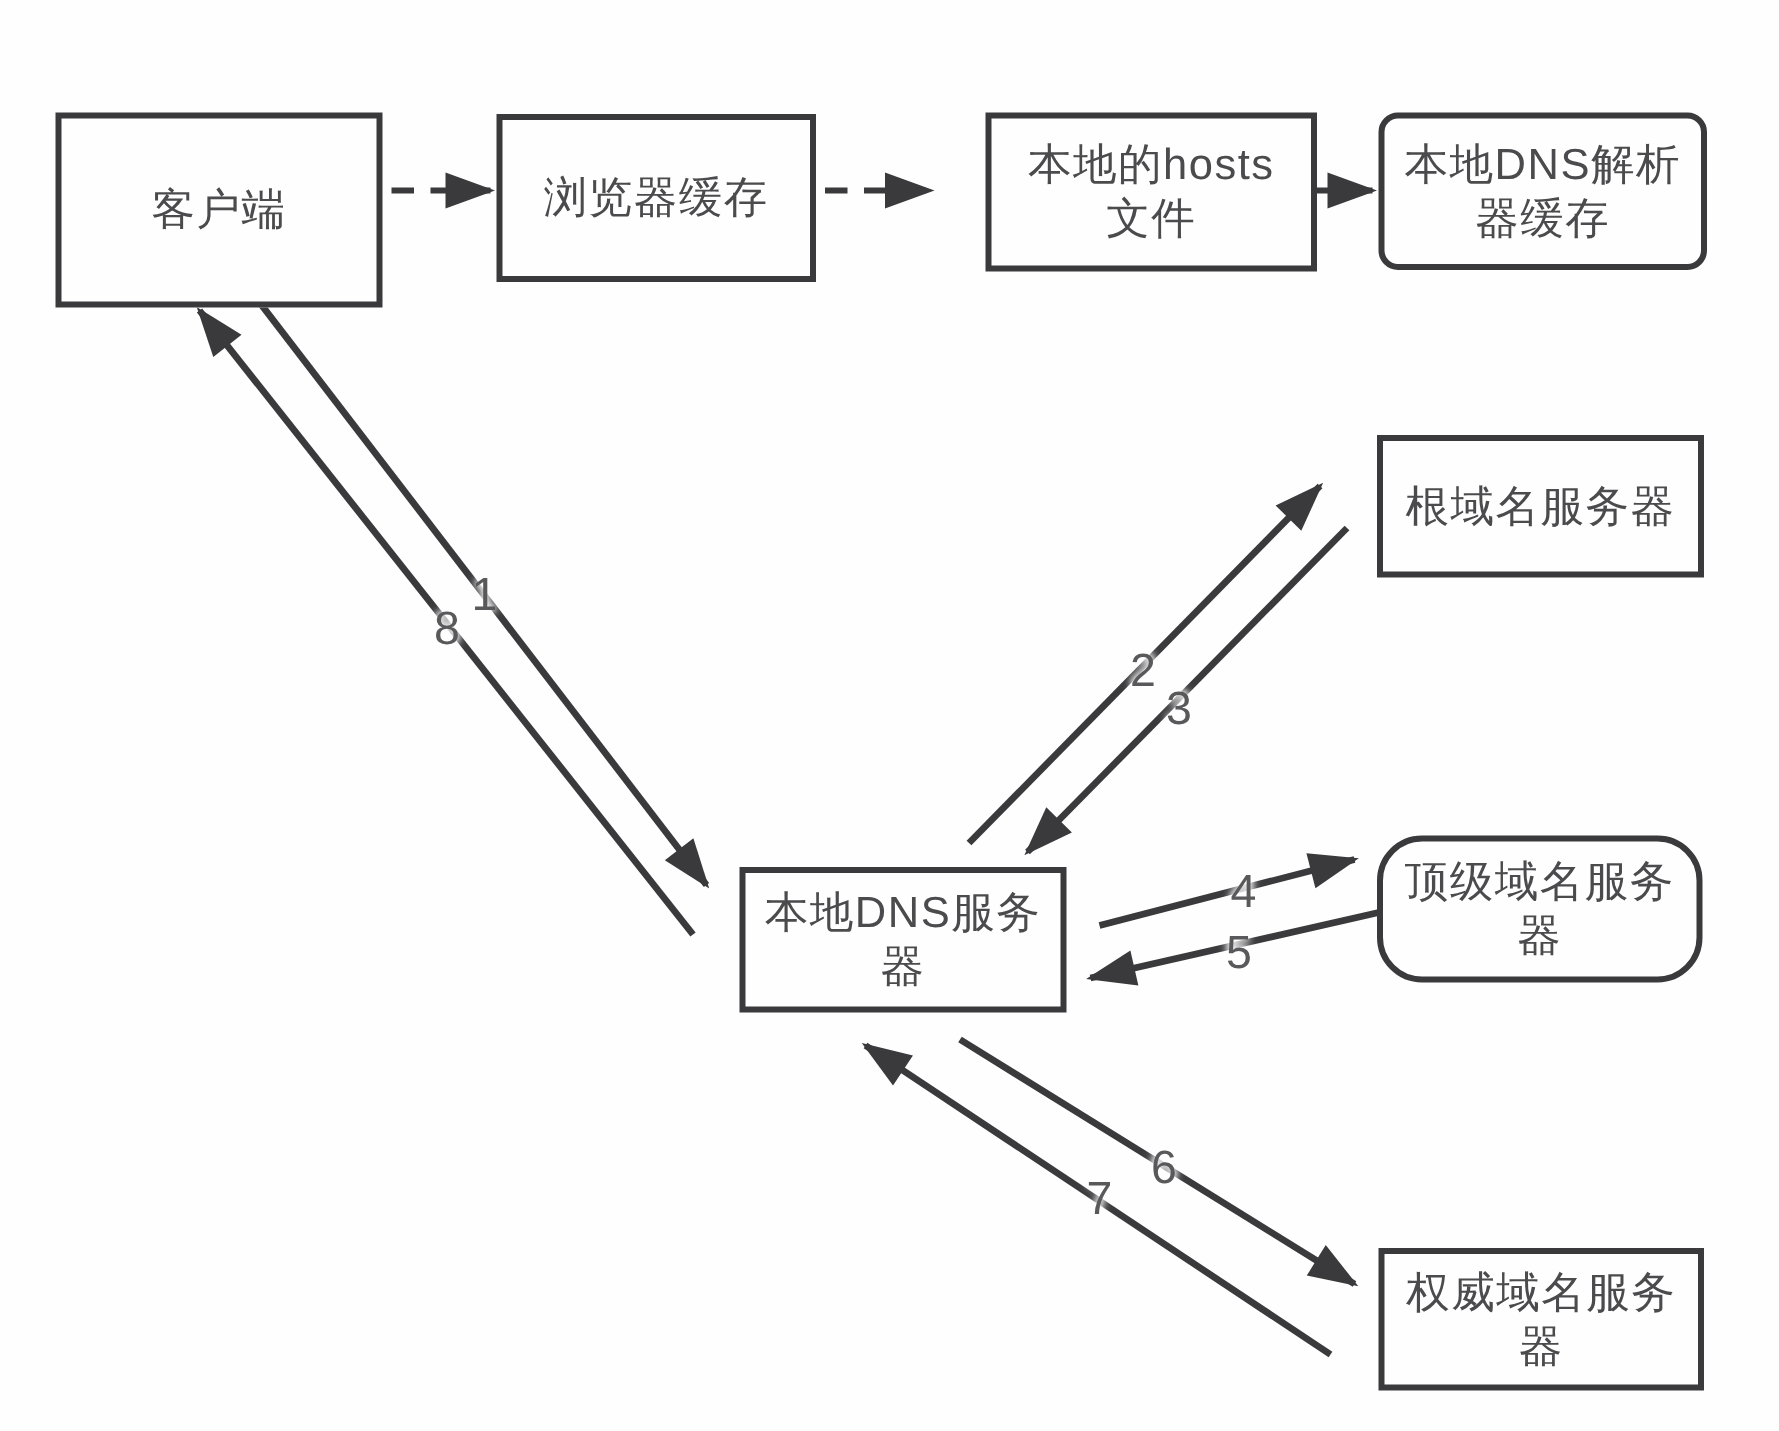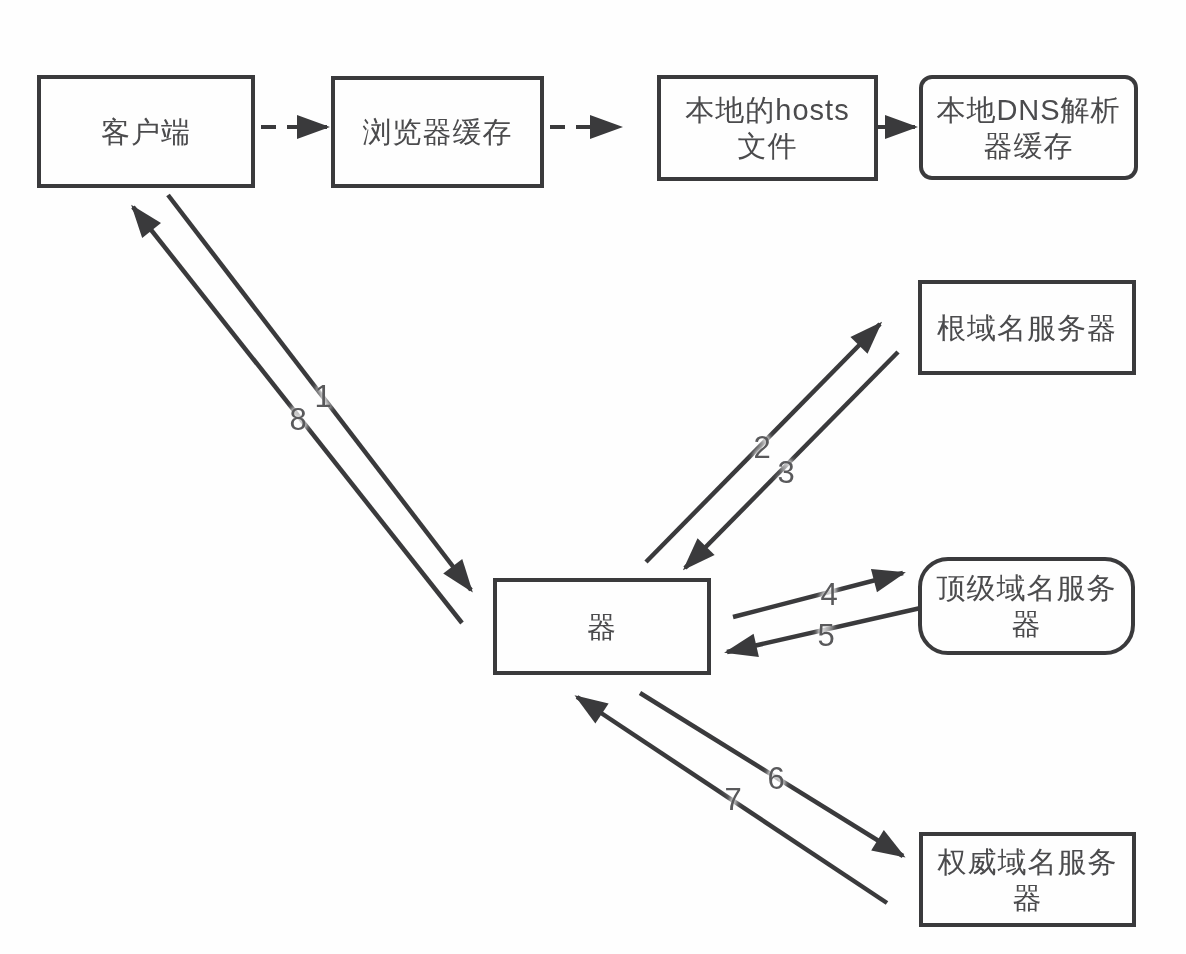--- a/index.html
+++ b/index.html
@@ -72,45 +72,46 @@
     <line class="solid-arrow" x1="646" y1="562" x2="880" y2="324" marker-end="url(#ah)"></line>
     <line class="solid-arrow" x1="898" y1="352" x2="685" y2="568" marker-end="url(#ah)"></line>
 
     <line class="solid-arrow" x1="733" y1="617" x2="903" y2="573" marker-end="url(#ah)"></line>
     <line class="solid-arrow" x1="925" y1="607" x2="727" y2="652" marker-end="url(#ah)"></line>
 
     <line class="solid-arrow" x1="640" y1="693" x2="903" y2="856" marker-end="url(#ah)"></line>
     <line class="solid-arrow" x1="887" y1="903" x2="577" y2="697" marker-end="url(#ah)"></line>
   </svg>
 
-  <div class="node" style="left:37px; top:75px; width:218px; height:113px;">
+  <div class="node" style="left:37px; top:75px; width:218px; height:130px;">
     <span>客户端</span>
     <span></span>
   </div>
 
   <div class="node" style="left:331px; top:76px; width:213px; height:112px;">
     <span>浏览器缓存</span>
     <span></span>
   </div>
 
   <div class="node" style="left:624px; top:75px; width:221px; height:106px;margin-left:33px;">
     <span>本地的hosts</span>
     <span>文件</span>
   </div>
 
   <div class="node" style="left:919px; top:75px; width:219px; height:105px;border-radius:13px;">
     <span>本地DNS解析</span>
     <span>器缓存</span>
   </div>
 
   <div class="node" style="left:493px; top:578px; width:218px; height:97px;">
+    <span>本地DNS服务</span>
     <span>器</span>
   </div>
 
-  <div class="node" style="left:918px; top:280px; width:218px; height:95px;">
+  <div class="node" style="left:918px; top:290px; width:218px; height:95px;">
     <span>根域名服务器</span>
     <span></span>
   </div>
 
   <div class="node" style="left:918px; top:557px; width:217px; height:98px;border-radius:30px;">
     <span>顶级域名服务</span>
     <span>器</span>
   </div>
 
   <div class="node" style="left:919px; top:832px; width:217px; height:95px;">

